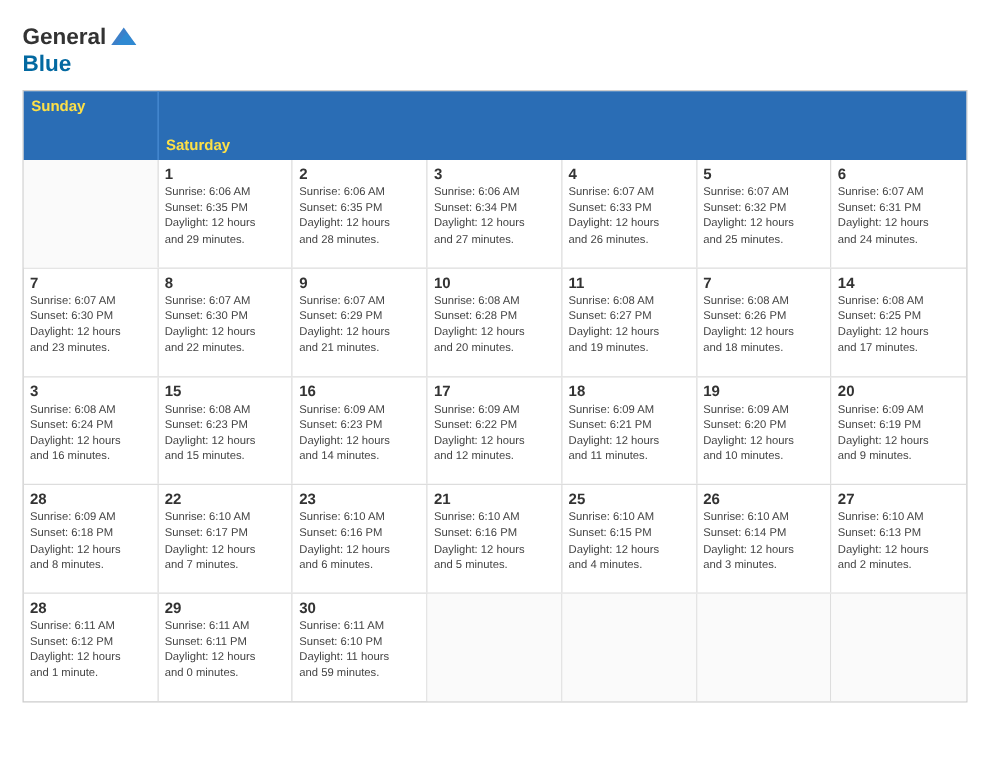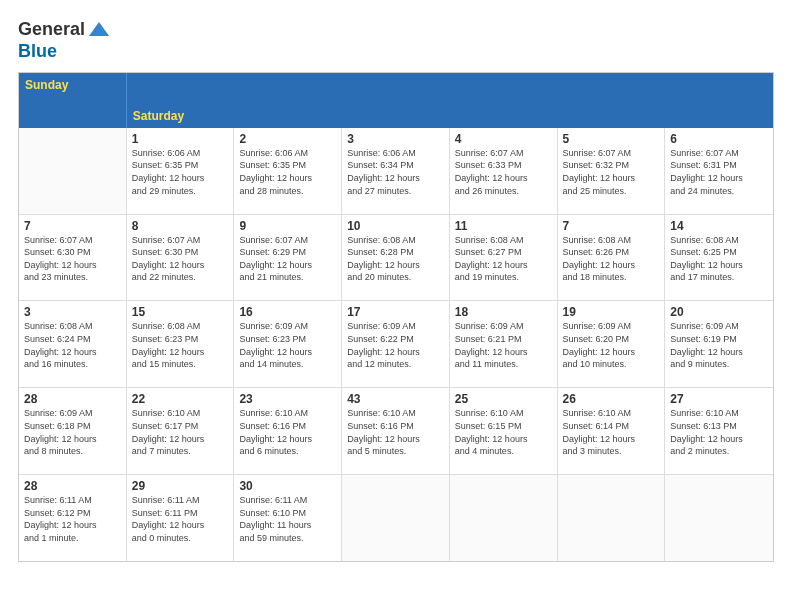--- a/index.html
+++ b/index.html
@@ -297,21 +297,21 @@
 and 7 minutes.</div>
           </div>
           <div class="cal-cell">
             <span class="day-num">23</span>
             <div class="day-info" style="white-space: pre-line;">Sunrise: 6:10 AM
 Sunset: 6:16 PM
 Daylight: 12 hours
 and 6 minutes.</div>
           </div>
           <div class="cal-cell">
-            <span class="day-num">43</span>
+            <span class="day-num">21</span>
             <div class="day-info" style="white-space: pre-line;">Sunrise: 6:10 AM
 Sunset: 6:16 PM
 Daylight: 12 hours
 and 5 minutes.</div>
           </div>
           <div class="cal-cell">
             <span class="day-num">25</span>
             <div class="day-info" style="white-space: pre-line;">Sunrise: 6:10 AM
 Sunset: 6:15 PM
 Daylight: 12 hours

